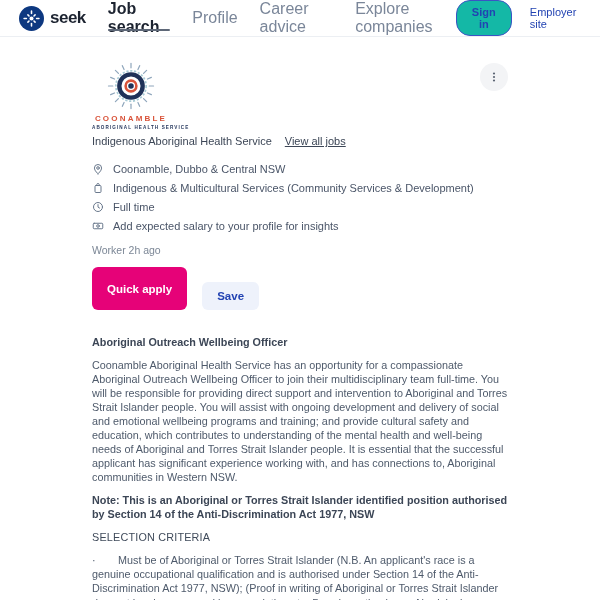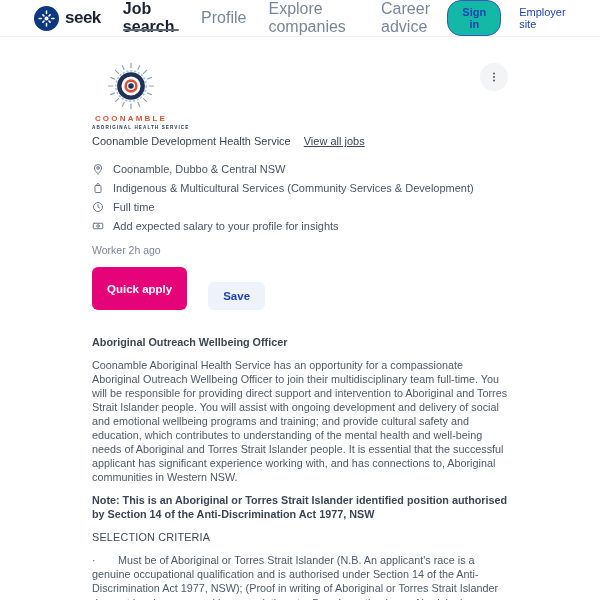--- a/index.html
+++ b/index.html
@@ -1,21 +1,21 @@
 <!DOCTYPE html>
 <html><head>
 <meta charset="utf-8">
 <style>
   * { margin:0; padding:0; box-sizing:border-box; }
   html,body { width:600px; height:600px; overflow:hidden; background:#fff;
     font-family:"Liberation Sans", sans-serif; color:#4E5A6B; }
 
   
   .site-header { height:37px; display:flex; align-items:center; justify-content:space-between;
-    padding:0 34px; border-bottom:1px solid #ECEFF3; background:#fff; }
+    padding:0 19px; border-bottom:1px solid #ECEFF3; background:#fff; }
   .header-left { display:flex; align-items:center; }
   .brand { display:flex; align-items:center; gap:6px; margin-right:22px; cursor:pointer; }
   .brand-mark { width:25px; height:25px; display:block; }
   .brand-word { font-size:17px; font-weight:700; color:#1C2330; letter-spacing:-0.5px; }
   .nav { display:flex; align-items:center; gap:22px; height:37px; }
   .nav-item { font-size:16px; color:#7A8699; height:37px; display:flex; align-items:center;
     position:relative; cursor:pointer; }
   .nav-item.active { color:#1C2330; font-weight:700; }
   .nav-item.active::after { content:""; position:absolute; left:0; right:0; bottom:6px;
     height:2px; background:#5E6878; border-radius:1px; }
@@ -40,21 +40,21 @@
   .job-title { margin-top:12px; font-size:15px; font-weight:700; color:#1D2433; letter-spacing:0.1px; }
   .company-line { margin-top:5px; font-size:11px; color:#3C4656; display:flex; gap:13px; align-items:baseline; }
   .view-all-jobs { color:#3C4656; text-decoration:underline; cursor:pointer; }
 
   .details { margin-top:12px; }
   .detail-row { display:flex; align-items:center; gap:9px; height:19px; font-size:11px; color:#4A5568; }
   .detail-row svg { width:12px; height:12px; flex:none; }
 
   .posted { margin-top:9px; font-size:10.5px; color:#7C8796; }
 
-  .actions { margin-top:11px; display:flex; gap:21px; }
+  .actions { margin-top:11px; display:flex; gap:15px; }
   .btn { font-family:"Liberation Sans", sans-serif; font-size:11.5px; font-weight:700;
     padding:8px 15px; border:none; border-radius:6px; cursor:pointer; }
   .btn-primary { background:#E60278; color:#fff; }
   .btn-secondary { background:#EEF2FB; color:#2243B2;margin-top:15px; }
 
   
   .description { margin-top:25px; font-size:10.8px; line-height:1.3; color:#4E5A6B; }
   .description p { margin:9px 0; }
   .description p:first-child { margin-top:0; }
   .desc-heading { font-weight:700; color:#3C4656; }
@@ -80,22 +80,22 @@
           <rect x="15" y="19.5" width="2" height="4" rx="1" transform="rotate(45 16 16)"></rect>
           <rect x="15" y="8.5" width="2" height="4" rx="1" transform="rotate(-45 16 16)"></rect>
           <rect x="15" y="19.5" width="2" height="4" rx="1" transform="rotate(-45 16 16)"></rect>
         </g>
       </svg>
       <span class="brand-word">seek</span>
     </div>
     <nav class="nav">
       <span class="nav-item active">Job search</span>
       <span class="nav-item">Profile</span>
+      <span class="nav-item">Career advice</span>
       <span class="nav-item">Explore companies</span>
-      <span class="nav-item">Career advice</span>
     </nav>
   </div>
   <div class="header-right">
     <button class="signin-btn">Sign in</button>
     <a class="employer-link">Employer site</a>
   </div>
 </header>
 
 <main class="main">
 
@@ -133,21 +133,21 @@
       <svg viewBox="0 0 24 24" fill="#5B6573">
         <circle cx="12" cy="5" r="2.2"></circle>
           <circle cx="12" cy="12" r="2.2"></circle>
           <circle cx="12" cy="19" r="2.2"></circle>
       </svg>
     </button>
   </div>
 
 
   <div class="company-line">
-    <span>Coonamble Development Health Service</span>
+    <span>Indigenous Aboriginal Health Service</span>
     <a class="view-all-jobs">View all jobs</a>
   </div>
 
   <div class="details">
     <div class="detail-row">
       <svg viewBox="0 0 24 24" fill="none" stroke="#69788C" stroke-width="2" stroke-linecap="round" stroke-linejoin="round">
         <path d="M12 21.5s-7.2-5.8-7.2-11.3A7.2 7.2 0 0 1 19.2 10.2C19.2 15.7 12 21.5 12 21.5z"></path>
         <circle cx="12" cy="10" r="2.6"></circle>
       </svg>
       <span>Coonamble, Dubbo &amp; Central NSW</span>

